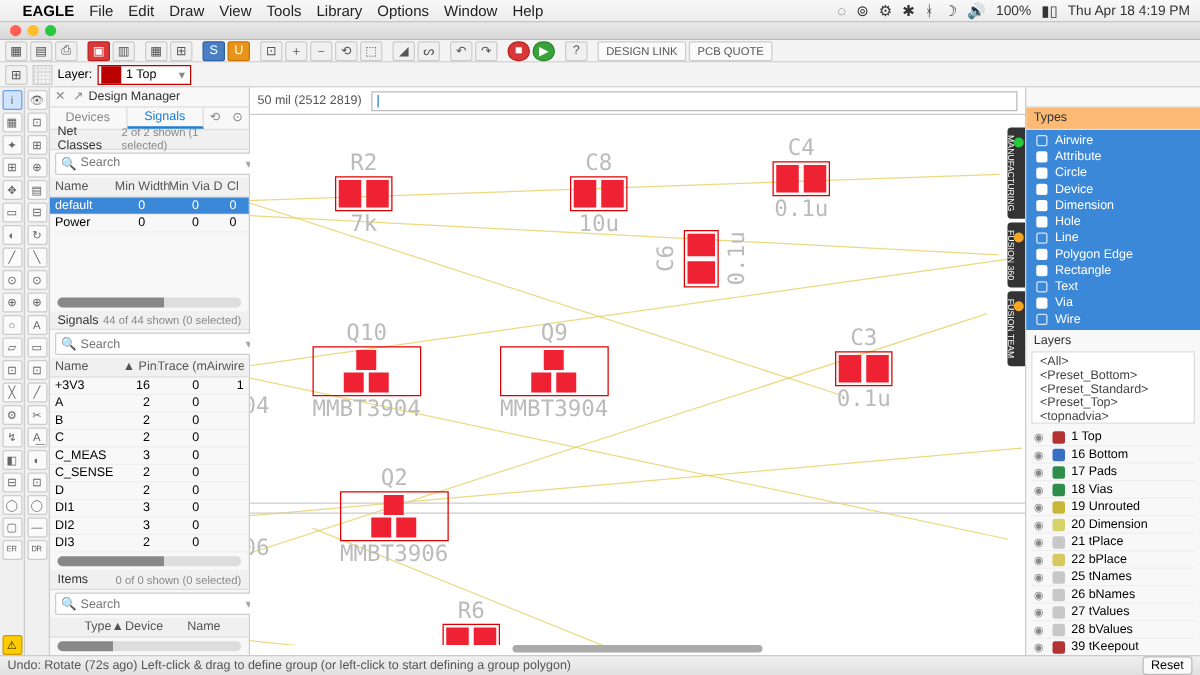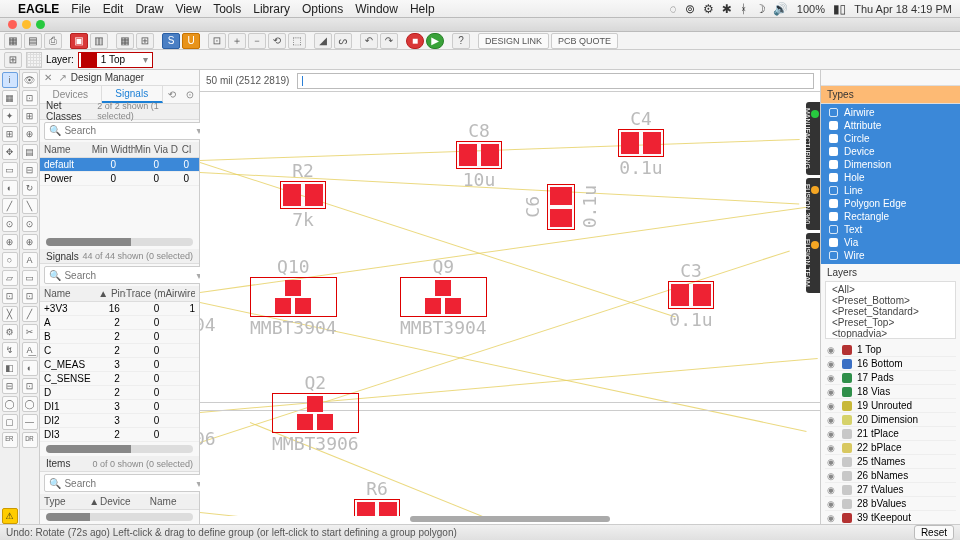--- a/index.html
+++ b/index.html
@@ -64,21 +64,21 @@
 .after-srch { display:flex; align-items:center; gap:2px; margin-right:4px; }
 .mini { width:14px; height:14px; border:1px solid #ccc; background:#fafafa; font-size:9px; display:flex; align-items:center; justify-content:center; color:#888; }
 
 .tbl { font-size:10px; }
 .tbl .hd { display:flex; background:#f0f0f0; border-bottom:1px solid #ddd; padding:2px 4px; color:#555; }
 .tbl .row { display:flex; padding:1px 4px; border-bottom:1px solid #eee; }
 .tbl .row.sel { background:#3b88d8; color:#fff; }
 .tbl .c { overflow:hidden; white-space:nowrap; }
 .nc1 { width:50px; } .nc2 { width:45px; text-align:center; } .nc3 { width:45px; text-align:center; } .nc4 { width:18px; text-align:center; }
 .sg1 { width:55px; } .sg2 { width:28px; text-align:right; padding-right:6px; } .sg3 { width:40px; text-align:right; padding-right:6px; } .sg4 { width:30px; text-align:right; }
-.it1 { width:50px; text-align:left; } .it2 { width:55px; } .it3 { width:50px; }
+.it1 { width:50px; text-align:right; } .it2 { width:55px; } .it3 { width:50px; }
 
 .hscroll { height:8px; margin:3px 6px; border-radius:4px; background:linear-gradient(90deg,#888 0%,#888 58%,#ddd 58%); }
 
 
 .canvas-wrap { flex:1; display:flex; flex-direction:column; background:#fff; position:relative; }
 .canvas-top { height:22px; border-bottom:1px solid #ccc; display:flex; align-items:center; padding:0 6px; gap:8px; font-size:10px; }
 .coord { color:#555; }
 .cmd { flex:1; height:16px; border:1px solid #bbb; background:#fff; padding:0 4px; display:flex; align-items:center; }
 .cmd .cursor { width:1px; height:10px; background:#2a7fd6; }
 .canvas { flex:1; position:relative; overflow:hidden; background:#fff; }
@@ -436,21 +436,21 @@
       <div class="air" style="left:50px;top:330px;width:580px;transform:rotate(22deg)"></div>
       <div class="air" style="left:0;top:350px;width:620px;transform:rotate(-18deg)"></div>
       <div class="air" style="left:0;top:420px;width:620px;transform:rotate(6deg)"></div>
       <div style="position:absolute;left:0;top:310px;right:0;height:1px;background:#ccc"></div>
       <div style="position:absolute;left:0;top:318px;right:0;height:1px;background:#ccc"></div>
       <div class="vtabs">
         <div class="vtab"><span class="dot g"></span><span>MANUFACTURING</span></div>
         <div class="vtab"><span class="dot o"></span><span>FUSION 360</span></div>
         <div class="vtab"><span class="dot o"></span><span>FUSION TEAM</span></div>
       </div>
-    <div class="comp" style="left: 80px; top: 28px; margin-top: 40px;">
+    <div class="comp" style="left: 68px; top: 28px;">
           <div class="lbl">R2</div>
           <div class="pads">
             <div class="pad"></div>
             <div class="pad"></div>
           </div>
           <div class="val">7k</div>
         </div>
         <div class="comp" style="left: 256px; top: 28px;">
           <div class="lbl">C8</div>
           <div class="pads">

